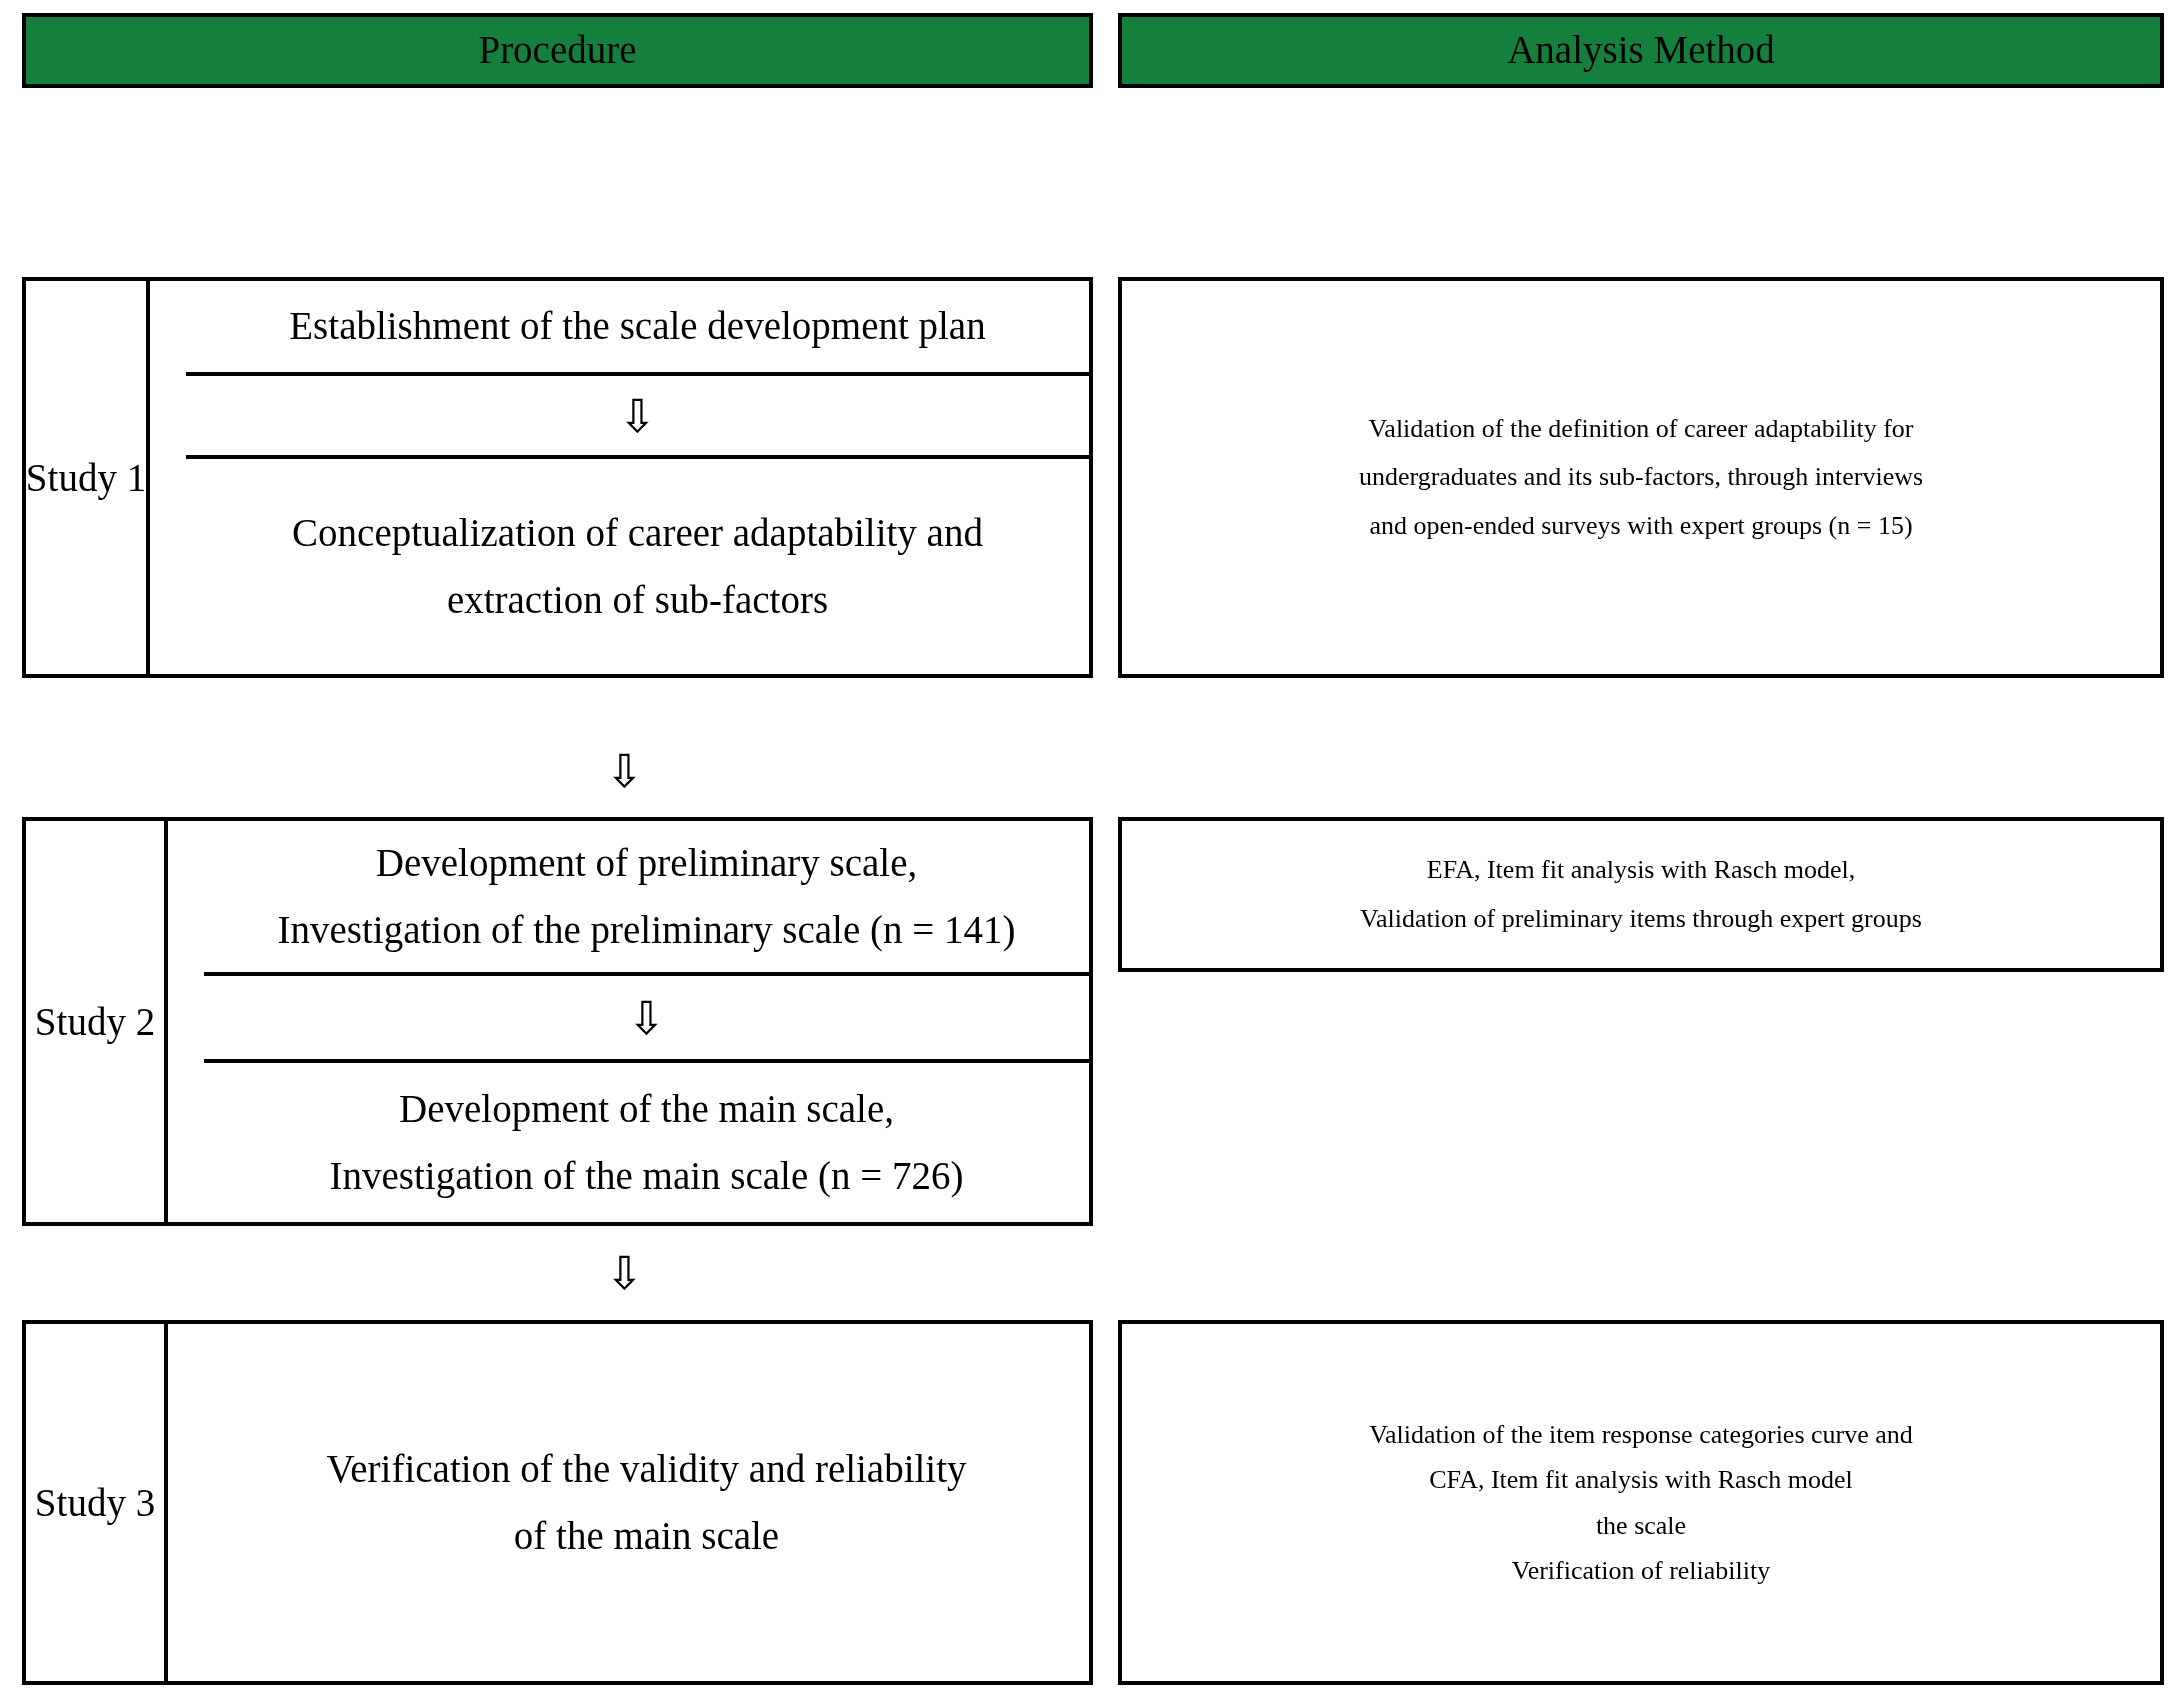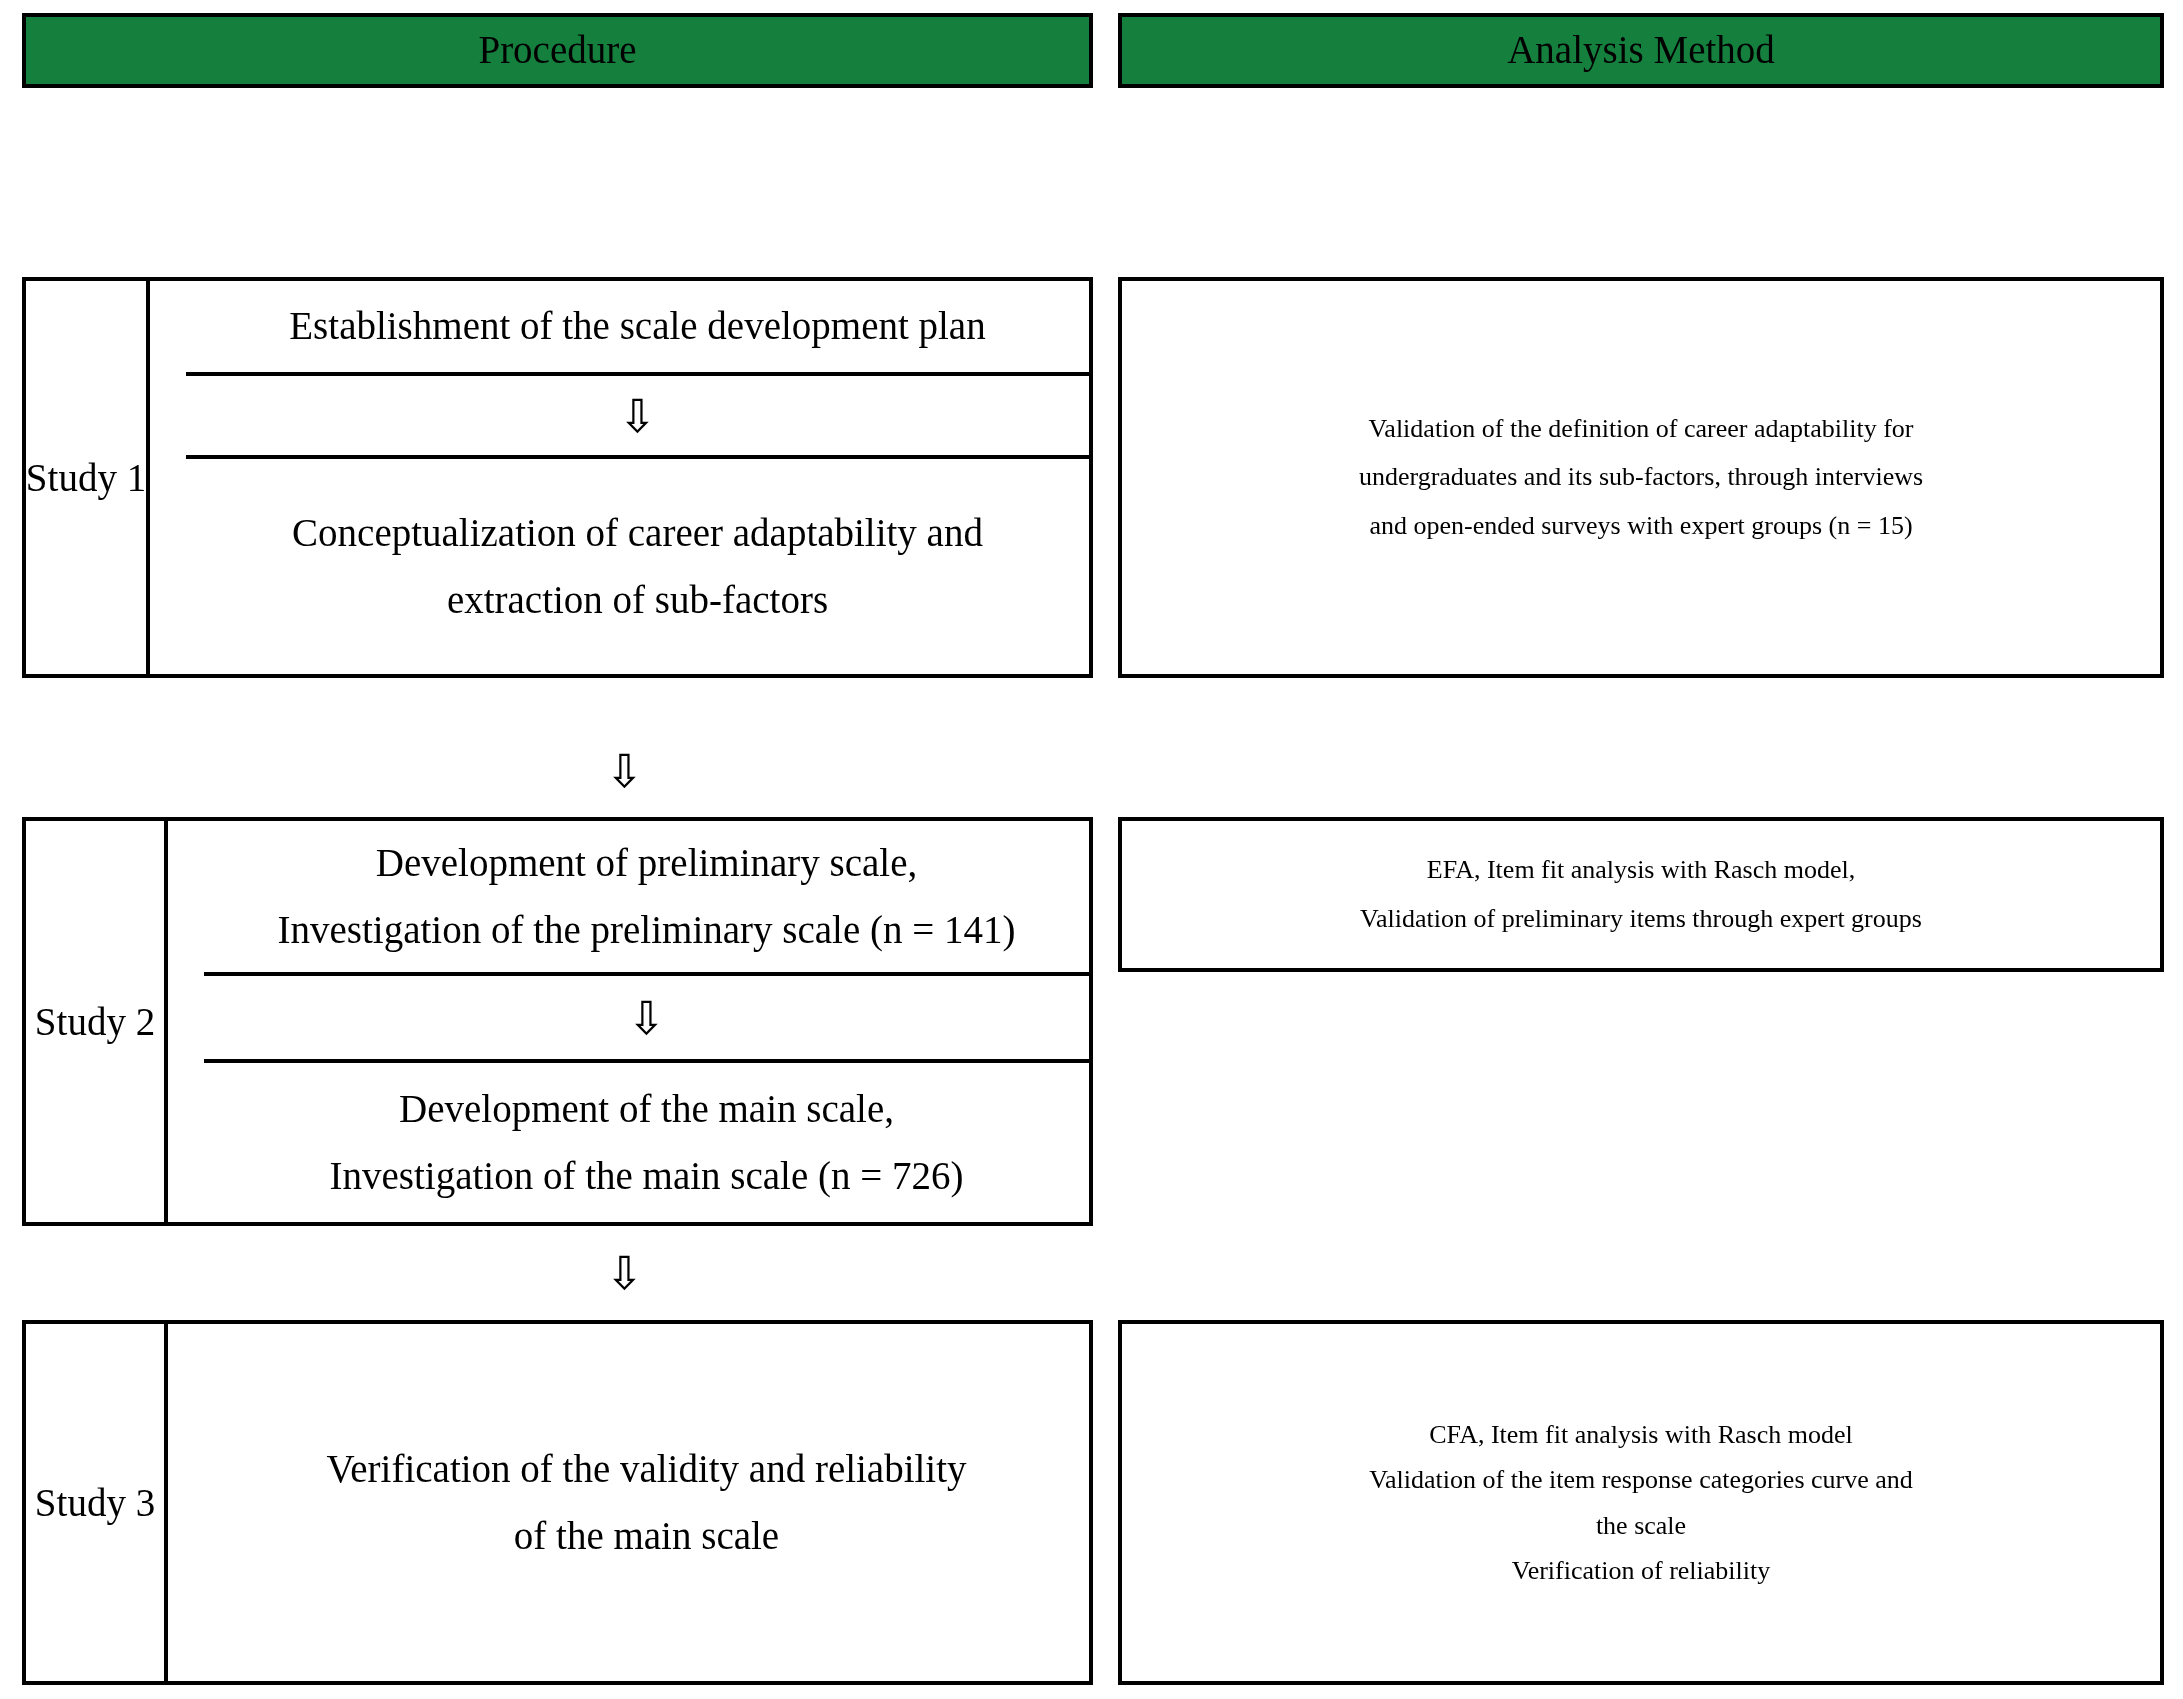--- a/index.html
+++ b/index.html
@@ -201,20 +201,20 @@
 
     <div class="study-body-cell">
       <div class="proc-box" style="flex:1 1 auto; flex-direction:column;">
         <span class="txt-line">Verification of the validity and reliability</span>
         <span class="txt-line">of the main scale</span>
       </div>
     </div>
   </div>
 
   <div class="abs analysis-box" style="left:1118px; top:1320px; width:1046px; height:365px; flex-direction:column; line-height:1.75;">
+    <span class="txt-line">Validation of the item response categories curve and</span>
     <span class="txt-line">CFA, Item fit analysis with Rasch model</span>
-    <span class="txt-line">Validation of the item response categories curve and</span>
     <span class="txt-line">the scale</span>
     <span class="txt-line">Verification of reliability</span>
   </div>
 
 </div>
 
 
 </body></html>

